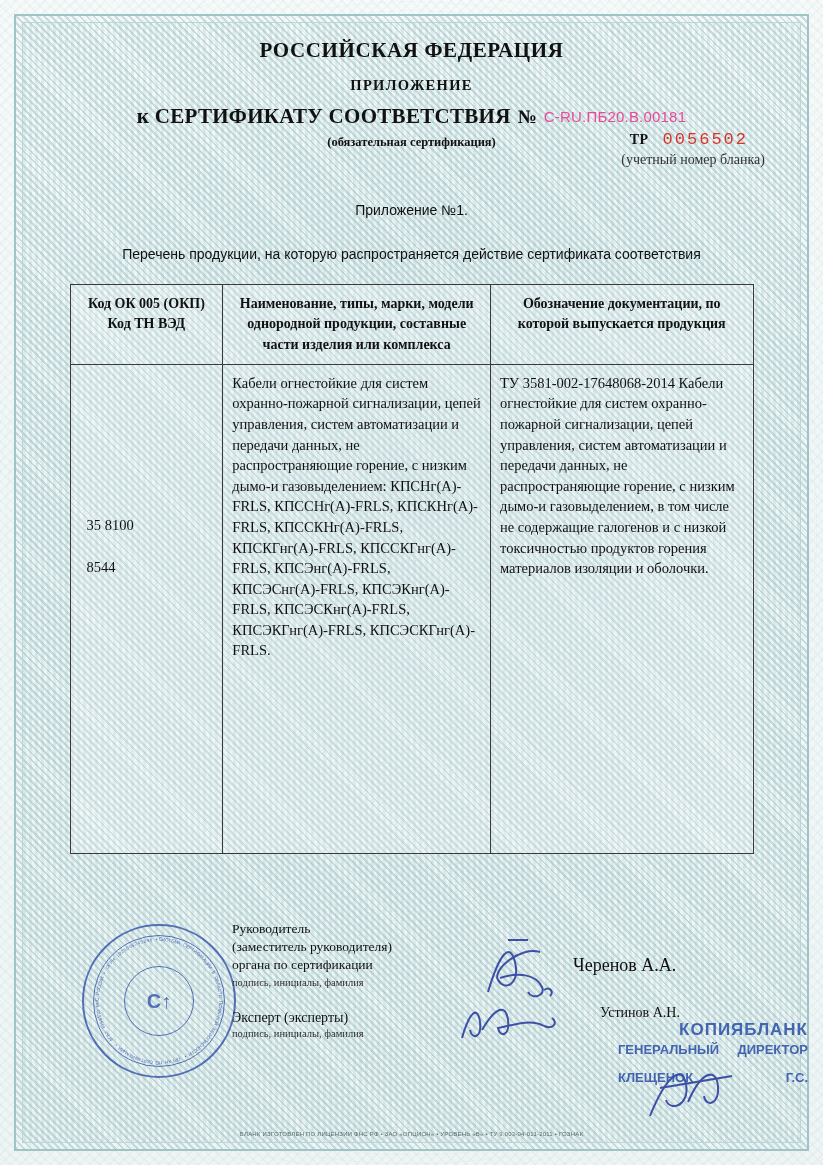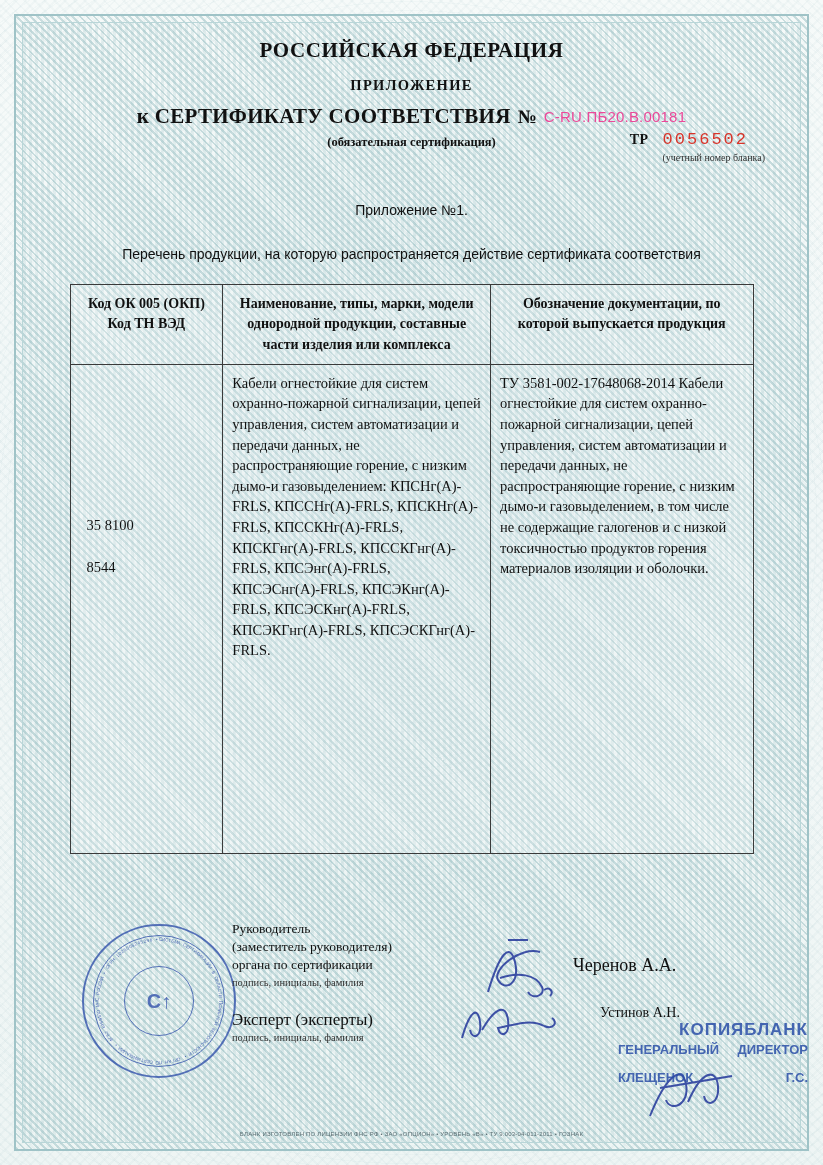--- a/index.html
+++ b/index.html
@@ -119,21 +119,21 @@
   .blank-num {
     color: #d8342a;
     font-family: "Liberation Mono", monospace;
     font-size: 17px;
     letter-spacing: 2px;
   }
   .blank-cap {
     position: absolute;
     right: 58px;
     top: 152px;
-    font-size: 10px;
+    font-size: 14px;
     color: #333;
   }
   .app-no {
     text-align: center;
     font-family: "Liberation Sans", sans-serif;
     font-size: 14px;
     margin-top: 52px;
   }
   .app-desc {
     text-align: center;
@@ -193,21 +193,21 @@
     font-size: 13.5px;
     line-height: 1.35;
   }
   .sign-hint {
     font-size: 10.5px;
     color: #333;
     margin-top: 2px;
   }
   .sign-expert {
     margin-top: 22px;
-    font-size: 17px;
+    font-size: 14px;
   }
   .name-right-1 {
     position: absolute;
     left: 573px;
     top: 35px;
     font-size: 18px;
   }
   .name-right-2 {
     position: absolute;
     left: 600px;

